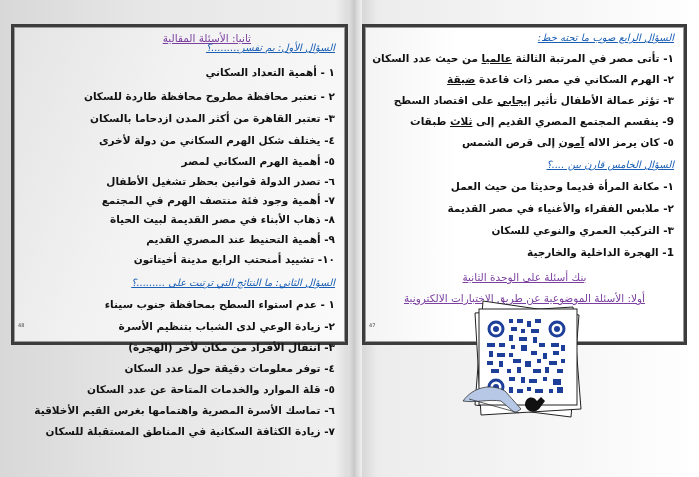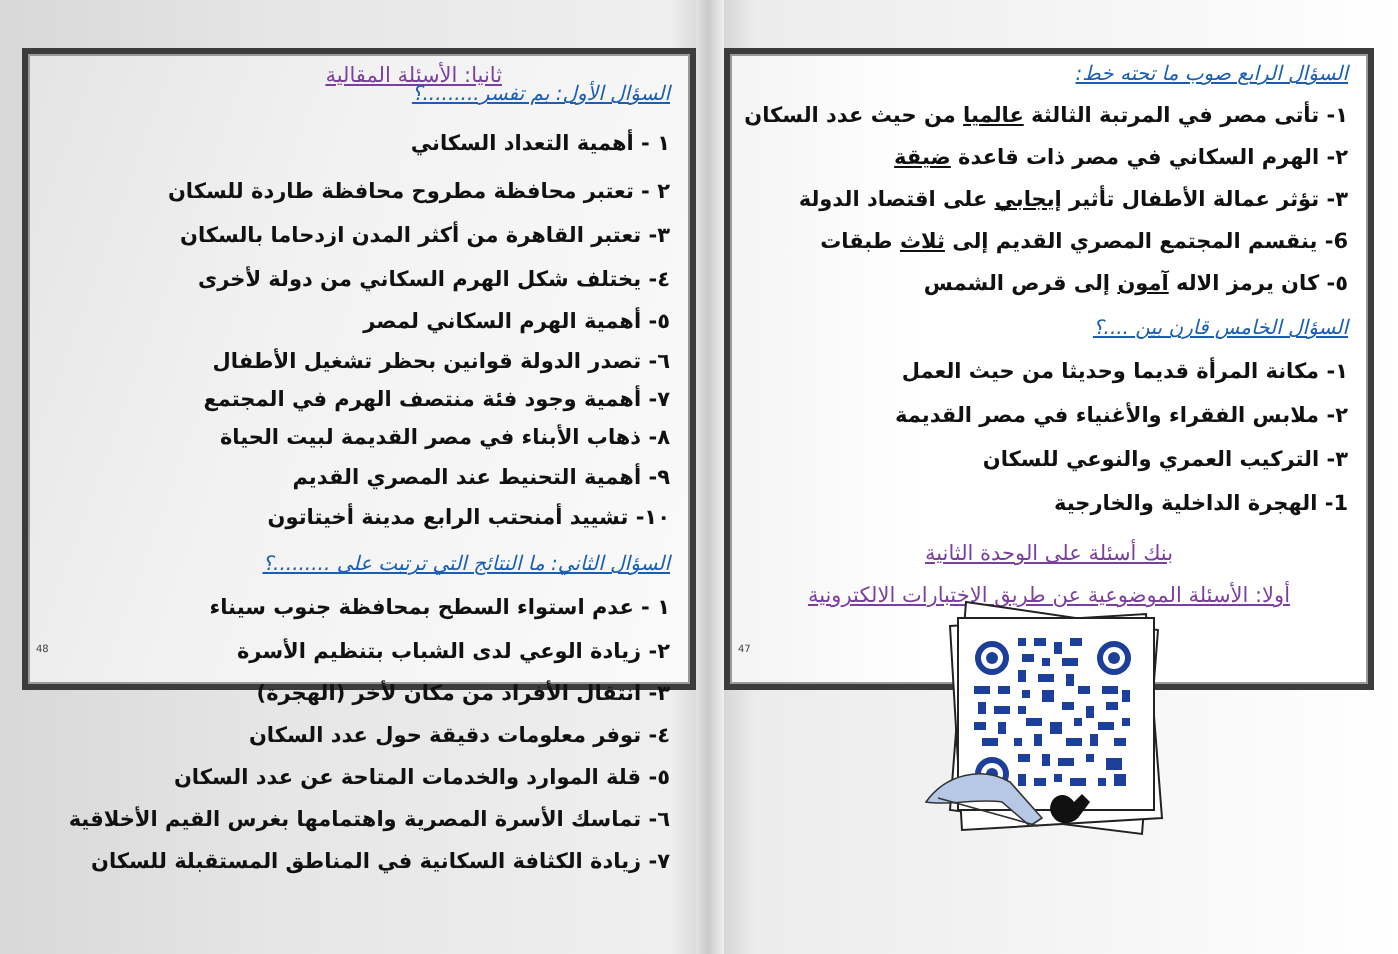--- a/index.html
+++ b/index.html
@@ -75,24 +75,24 @@
 <div class="page page-right">
   <div class="line heading-blue" style="top:4px;">السؤال الرابع صوب ما تحته خط:</div>
 
   <div class="line" style="top:24px;">
     <span>١- تأتى مصر في المرتبة الثالثة </span><u>عالميا</u><span> من حيث عدد السكان</span>
   </div>
   <div class="line" style="top:45px;">
     <span>٢- الهرم السكاني في مصر ذات قاعدة </span><u>ضيقة</u><span></span>
   </div>
   <div class="line" style="top:66px;">
-    <span>٣- تؤثر عمالة الأطفال تأثير </span><u>إيجابي</u><span> على اقتصاد الدولة</span>
+    <span>٣- تؤثر عمالة الأطفال تأثير </span><u>إيجابي</u><span> على اقتصاد السطح</span>
   </div>
   <div class="line" style="top:87px;">
-    <span>6- ينقسم المجتمع المصري القديم إلى </span><u>ثلاث</u><span> طبقات</span>
+    <span>9- ينقسم المجتمع المصري القديم إلى </span><u>ثلاث</u><span> طبقات</span>
   </div>
   <div class="line" style="top:108px;">
     <span>٥- كان يرمز الاله </span><u>آمون</u><span> إلى قرص الشمس</span>
   </div>
 
   <div class="line heading-blue" style="top:131px;">السؤال الخامس قارن بين ....؟</div>
   <div class="line" style="top:152px;">١- مكانة المرأة قديما وحديثا من حيث العمل</div>
   <div class="line" style="top:174px;">٢- ملابس الفقراء والأغنياء في مصر القديمة</div>
   <div class="line" style="top:196px;">٣- التركيب العمري والنوعي للسكان</div>
   <div class="line" style="top:218px;">1- الهجرة الداخلية والخارجية</div>

